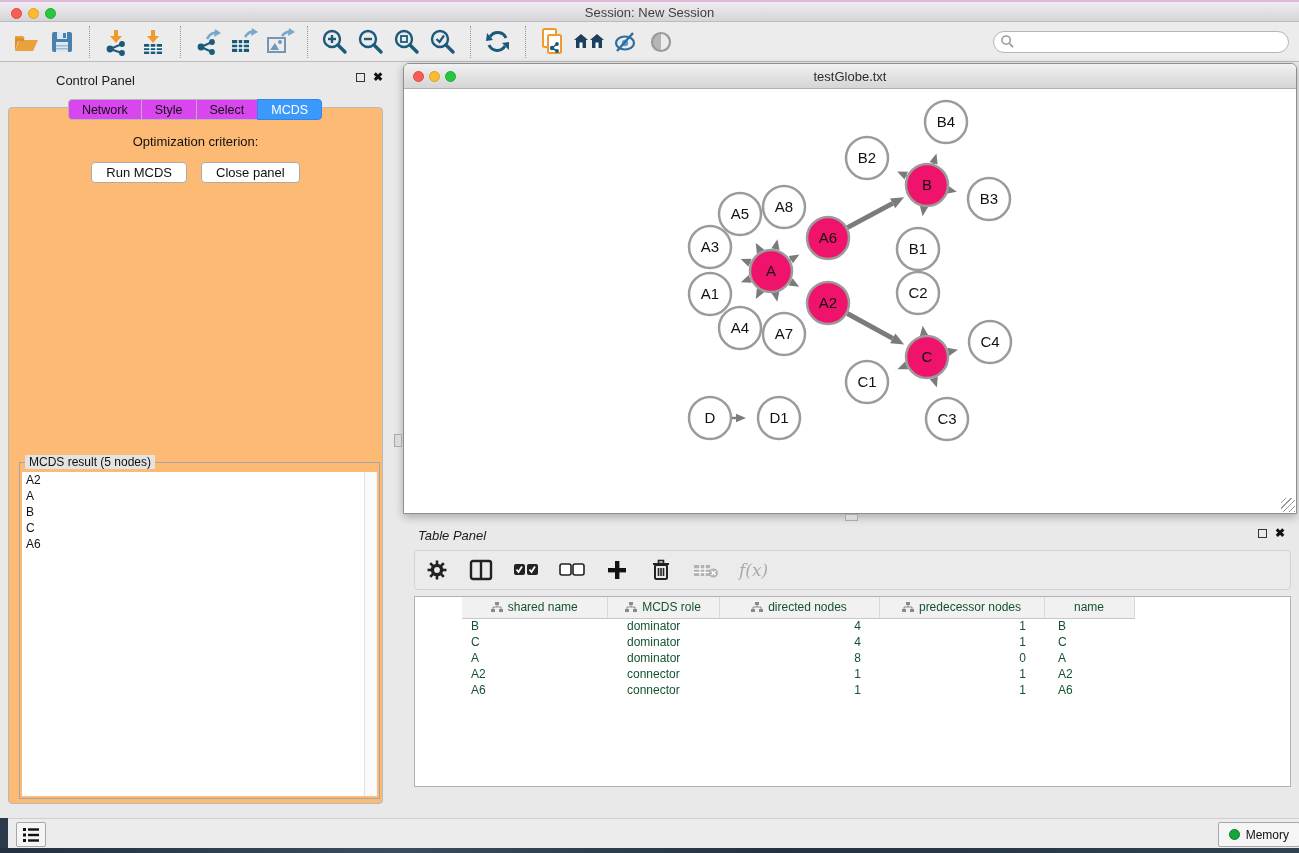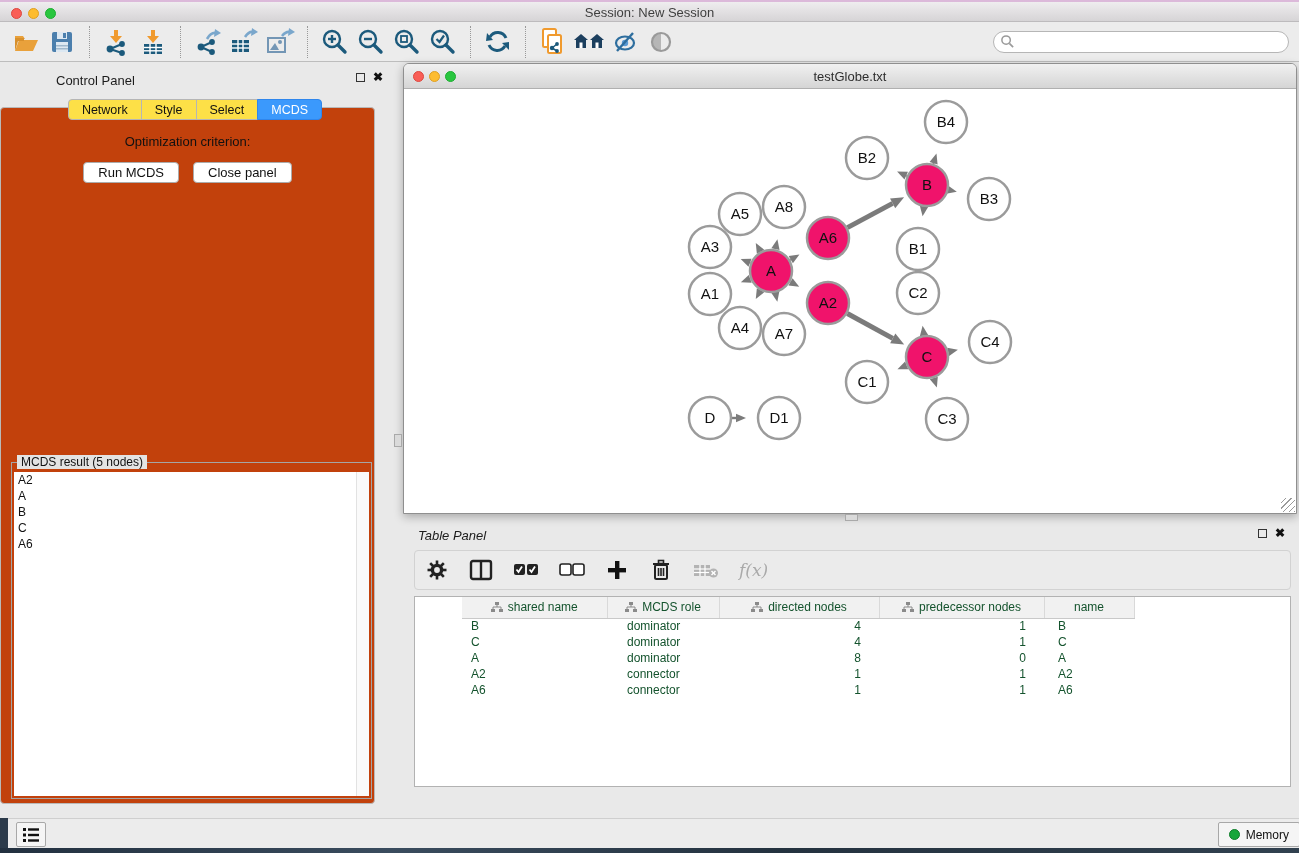--- a/index.html
+++ b/index.html
@@ -35,27 +35,27 @@
     background:#e9e9e9; }
 
   
   .control-panel { position:absolute; left:0; top:3px; width:391px; height:747px; }
   .cp-header { position:relative; height:30px; }
   .cp-title { position:absolute; left:12px; top:8px; font-size:13px; color:#1c1c1c;margin-left:44px; }
   .panel-icons { position:absolute; right:8px; top:7px; display:flex; gap:8px; align-items:center; }
   .float-icon { width:9px; height:9px; border:1.5px solid #333; }
   .close-icon { font-size:12px; font-weight:bold; color:#111; line-height:11px; }
   .cp-tabs { position:relative; z-index:2; display:flex; justify-content:center; margin-top:4px; }
-  .tabbtn { height:21px; padding:0 13px; font-size:12.5px; background:#fde047;
+  .tabbtn { height:21px; padding:0 13px; font-size:12.5px; background:#d946ef;
     border:1px solid #b5b5b5; margin-left:-1px; display:flex; align-items:center; color:#111; }
   .tabbtn:first-child { border-radius:4px 0 0 4px; }
   .tabbtn:last-child { border-radius:0 4px 4px 0; }
   .tabbtn.active { background:#3b99fc; border-color:#2f86ec; color:#fff; }
-  .cp-inner { position:absolute; left:0; top:42px; width:375px; height:697px;
-    background:#c2410c; border:1px solid #b9b9b9; border-radius:4px; z-index:1; }
+  .cp-inner { position:absolute; left:8px; top:42px; width:375px; height:697px;
+    background:#fdba74; border:1px solid #b9b9b9; border-radius:4px; z-index:1; }
   .opt-label { margin-top:26px; text-align:center; font-size:13px; color:#111; }
   .selectbox { position:relative; margin:9px auto 0; width:313px; height:21px;
     background:#fff; border:1px solid #ababab; border-radius:4px; display:flex; align-items:center; }
   .selectbox .val { font-size:13px; padding-left:8px; color:#111; white-space:nowrap; }
   .stepper { position:absolute; right:0px; top:-1px; width:21px; height:21px;
     background:linear-gradient(#6fb2fd,#2e85f6); border-radius:4px;
     display:flex; flex-direction:column; align-items:center; justify-content:center; gap:2px; }
   .tri-up { width:0; height:0; border-left:4px solid transparent; border-right:4px solid transparent;
     border-bottom:4px solid #fff; }
   .tri-down { width:0; height:0; border-left:4px solid transparent; border-right:4px solid transparent;

